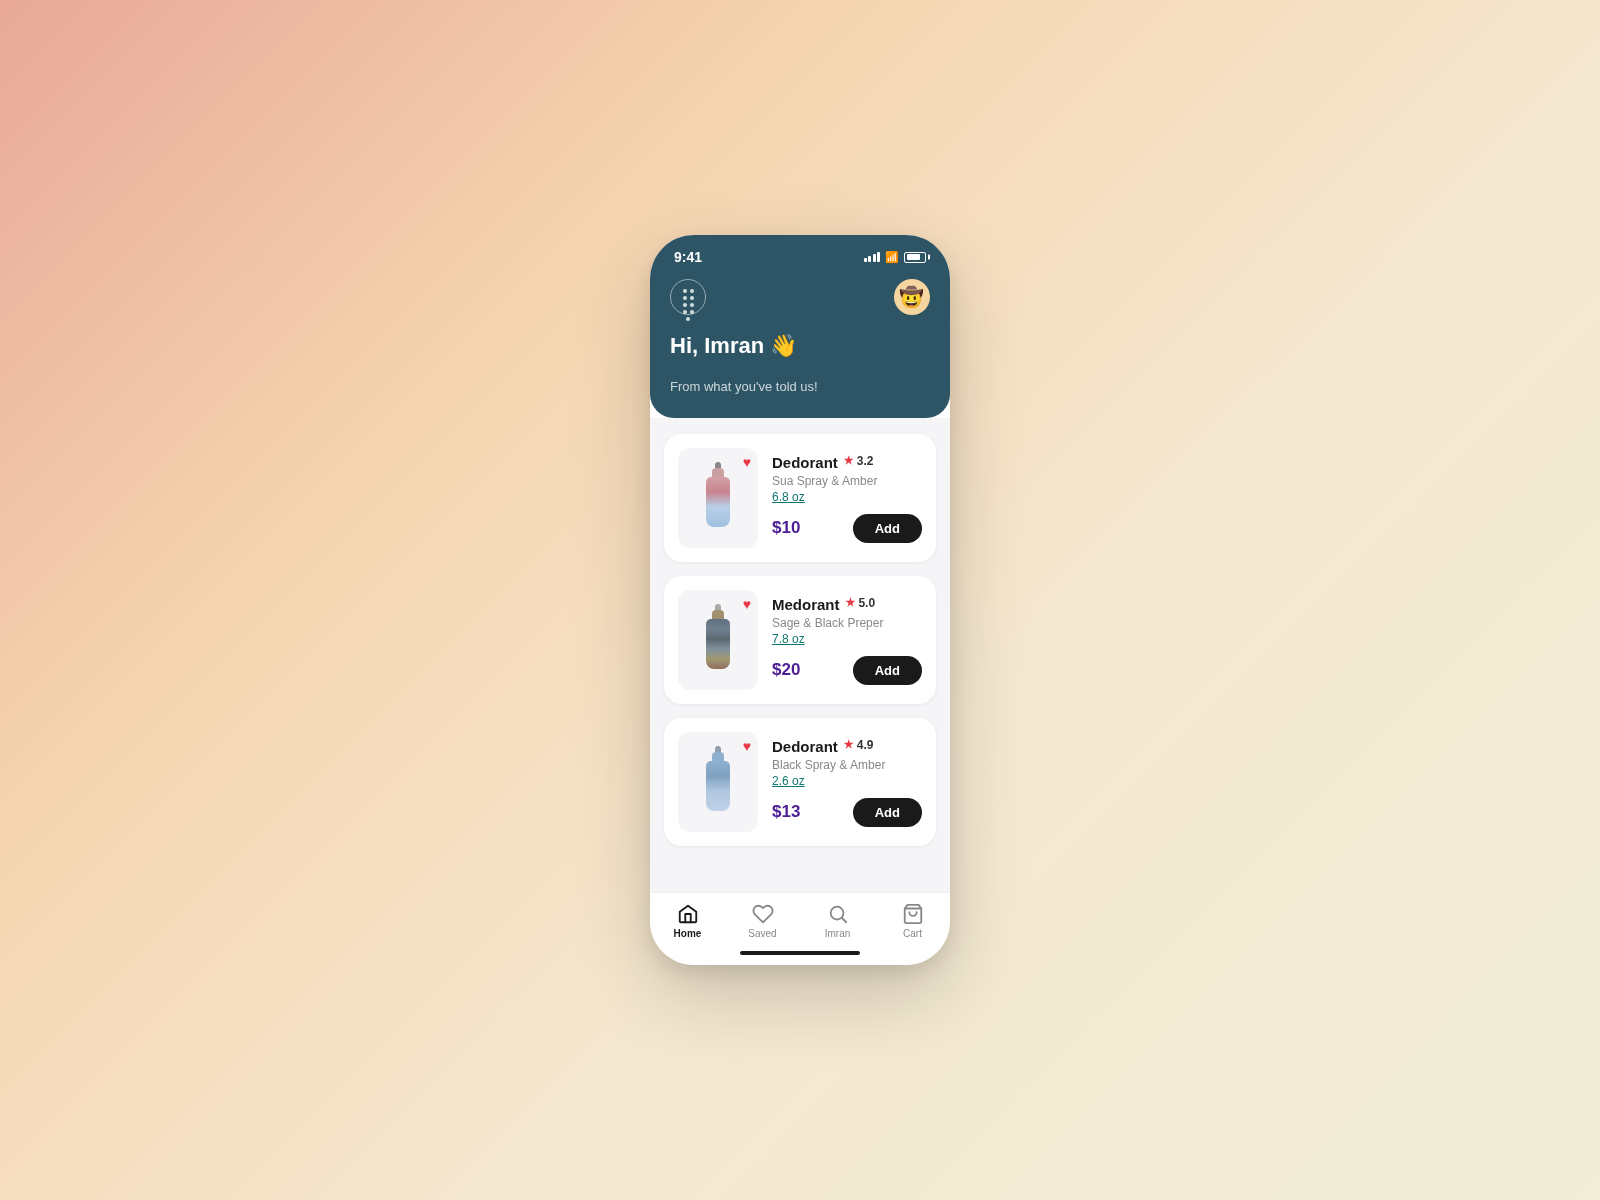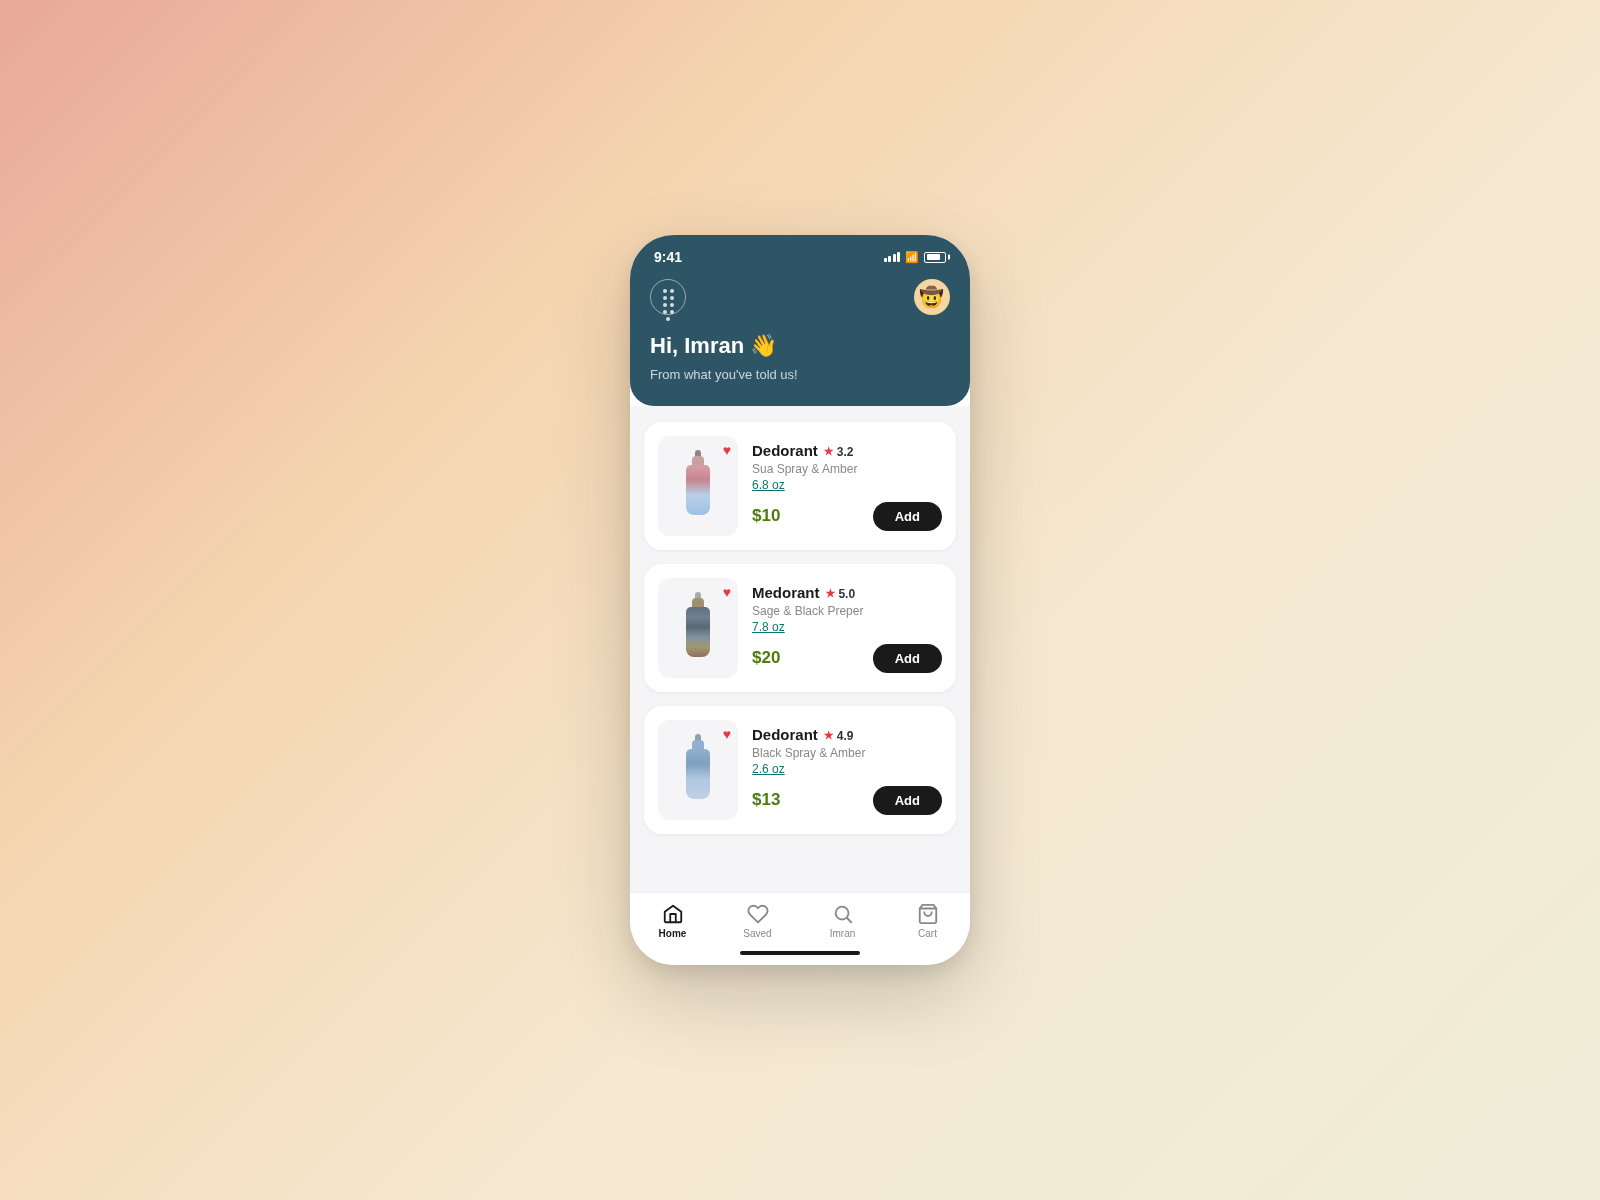--- a/index.html
+++ b/index.html
@@ -8,21 +8,21 @@
       width: 1600px;
       height: 1200px;
       background: linear-gradient(135deg, #e8a898 0%, #f5d5b0 30%, #f5e8d0 60%, #f0edd8 100%);
       display: flex;
       align-items: center;
       justify-content: center;
       font-family: -apple-system, BlinkMacSystemFont, 'Segoe UI', sans-serif;
     }
 
     .phone-frame {
-      width: 340px;
+      width: 300px;
       height: 730px;
       background: #fff;
       border-radius: 44px;
       overflow: hidden;
       box-shadow: 0 30px 80px rgba(0,0,0,0.18), 0 8px 20px rgba(0,0,0,0.1);
       display: flex;
       flex-direction: column;
       position: relative;
     }
 
@@ -140,21 +140,21 @@
       justify-content: center;
       font-size: 20px;
       cursor: pointer;
       overflow: hidden;
     }
 
     .greeting-title {
       color: #fff;
       font-size: 22px;
       font-weight: 700;
-      margin-bottom: 8px;
+      margin-bottom: 20px;
     }
 
     .greeting-subtitle {
       color: rgba(255,255,255,0.75);
       font-size: 13px;
     }
 
     
     .content {
       flex: 1;
@@ -245,21 +245,21 @@
       border-radius: 50% 50% 0 0;
       margin-top: -2px;
     }
 
     .product-info {
       flex: 1;
     }
 
     .product-name-row {
       display: flex;
-      align-items: flex-end;
+      align-items: flex-start;
       gap: 6px;
       margin-bottom: 3px;
     }
 
     .product-name {
       font-size: 15px;
       font-weight: 700;
       color: #1a1a1a;
     }
 
@@ -292,21 +292,21 @@
 
     .product-footer {
       display: flex;
       align-items: center;
       justify-content: space-between;
     }
 
     .product-price {
       font-size: 17px;
       font-weight: 700;
-      color: #4d7c0f;
+      color: #4c1d95;
     }
 
     .add-button {
       background: #1a1a1a;
       color: #fff;
       border: none;
       border-radius: 20px;
       padding: 7px 22px;
       font-size: 13px;
       font-weight: 700;

